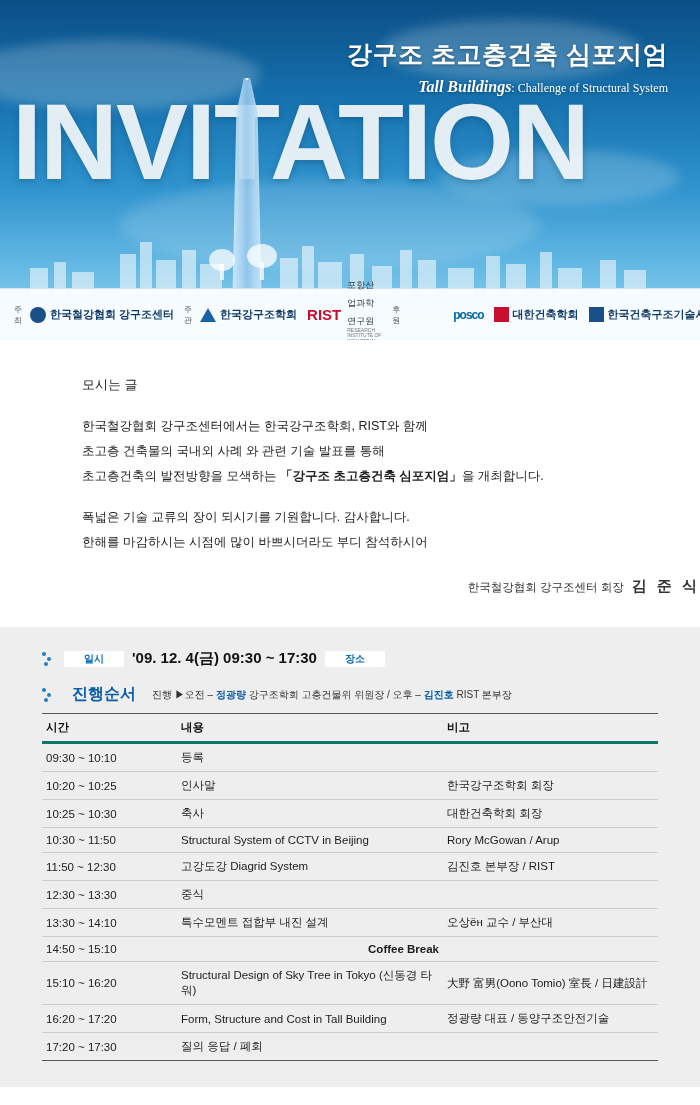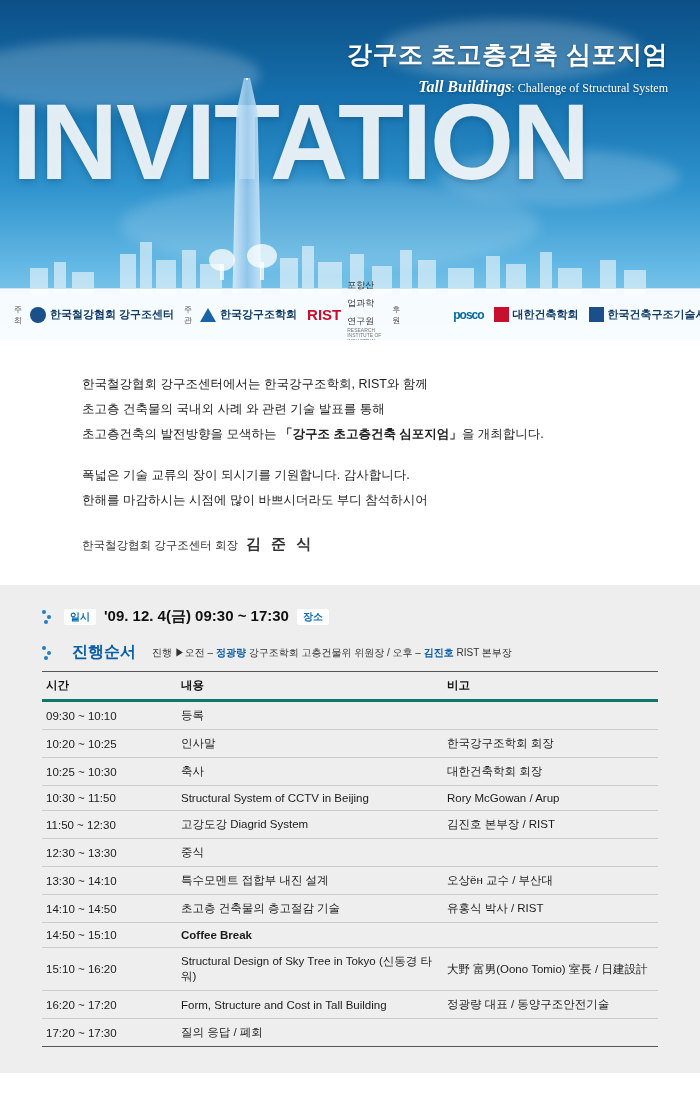--- a/index.html
+++ b/index.html
@@ -103,34 +103,34 @@
   .greeting {
     padding:32px 0 26px 82px;
     font-size:12.5px;
     line-height:2.0;
     color:#222;
   }
   .greeting .lead { margin-bottom:16px; font-size:13px;}
   .greeting .para { margin-bottom:16px;}
   .greeting b { font-weight:bold; }
   .signature {
-    text-align:left; margin-top:6px; font-size:11.5px; color:#333;
+    text-align:right; margin-top:6px; font-size:11.5px; color:#333;
   }
   .signature .name { font-size:15px; font-weight:bold; letter-spacing:3px; margin-left:8px; }
 
   
   .program {
     background:#eeeeee;
     padding:22px 42px 26px 42px;
   }
   .info-line {
     display:flex; align-items:center; gap:8px; font-size:13px; margin-bottom:16px;
   }
   .tag {
-    color:#0b6bb5; font-size:10px; font-weight:bold; background:#fff; padding:1px 6px; border-radius:2px;text-align:center;
+    color:#0b6bb5; font-size:10px; font-weight:bold; background:#fff; padding:1px 20px; border-radius:2px;text-align:center;
   }
   .dots { display:inline-block; width:14px; }
   .dots i {
     display:block; width:4px;height:4px;background:#1f7ec4; border-radius:50%; margin:1px 0 1px 0;
   }
   .dots i:nth-child(2){ margin-left:5px; }
   .dots i:nth-child(3){ margin-left:2px; }
   .date-big { font-weight:bold; font-size:15px; color:#111; }
   .place-big { font-weight:bold; font-size:15px; color:#111; }
 
@@ -148,21 +148,21 @@
     border-top:1.5px solid #555; border-bottom:3px solid #0f766e;
     padding:6px 4px; color:#111;
   }
   table.schedule td {
     padding:6px 4px; border-bottom:1px solid #cccccc; color:#1b1b1b;
     vertical-align:middle;
   }
   table.schedule tr:last-child td { border-bottom:1.5px solid #555; }
   .col-time { width:135px; }
   .col-note { width:215px; }
-  .hl { color:#0b6bb5; font-weight:bold;}
+  .hl { color:#0b6bb5; font-weight:bold;text-align:right;}
 </style>
 </head>
 <body>
 
 <div class="hero">
   <div class="cloud c1"></div>
   <div class="cloud c2"></div>
   <div class="cloud c3"></div>
   <div class="cloud c4"></div>
 
@@ -244,20 +244,21 @@
     <div class="sp-group">
       <span class="sp-logo">
         <span class="sp-sq2"></span>
         <span>한국건축구조기술사회</span>
       </span>
     </div>
   </div>
 </div>
 
 <div class="greeting">
+  <div class="lead">모시는 글</div>
   <div class="para">
     <div>한국철강협회 강구조센터에서는 한국강구조학회, RIST와 함께</div>
     <div>초고층 건축물의 국내외 사례 와 관련 기술 발표를 통해</div>
     <div>
       <span>초고층건축의 발전방향을 모색하는 </span><b>「강구조 초고층건축 심포지엄」</b><span>을 개최합니다.</span>
     </div>
   </div>
   <div class="para">
     <div>폭넓은 기술 교류의 장이 되시기를 기원합니다.  감사합니다.</div>
     <div>한해를 마감하시는 시점에 많이 바쁘시더라도 부디 참석하시어</div>
@@ -331,25 +332,20 @@
           <td class="col-time">12:30 ~ 13:30</td>
           <td>중식</td>
           <td class="col-note"></td>
         </tr>
         <tr>
           <td class="col-time">13:30 ~ 14:10</td>
           <td>특수모멘트 접합부 내진 설계</td>
           <td class="col-note">오상ён 교수 / 부산대</td>
         </tr>
         <tr>
-          <td class="col-time">14:10 ~ 14:50</td>
-          <td>초고층 건축물의 층고절감 기술</td>
-          <td class="col-note">유홍식 박사 / RIST</td>
-        </tr>
-        <tr>
           <td class="col-time">14:50 ~ 15:10</td>
           <td class="hl">Coffee Break</td>
           <td class="col-note"></td>
         </tr>
         <tr>
           <td class="col-time">15:10 ~ 16:20</td>
           <td>Structural Design of Sky Tree in Tokyo (신동경 타워)</td>
           <td class="col-note">大野 富男(Oono Tomio) 室長 / 日建設計</td>
         </tr>
         <tr>

